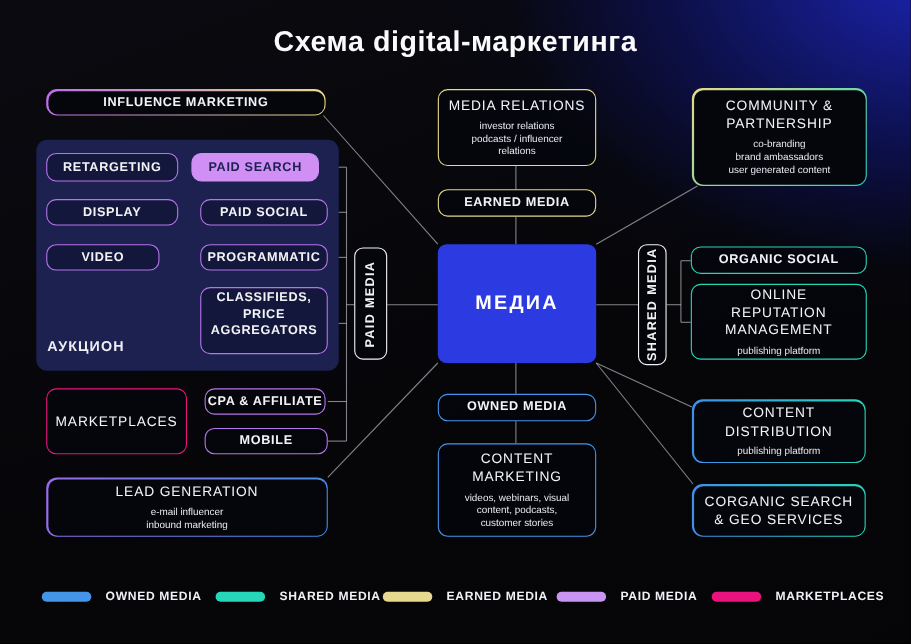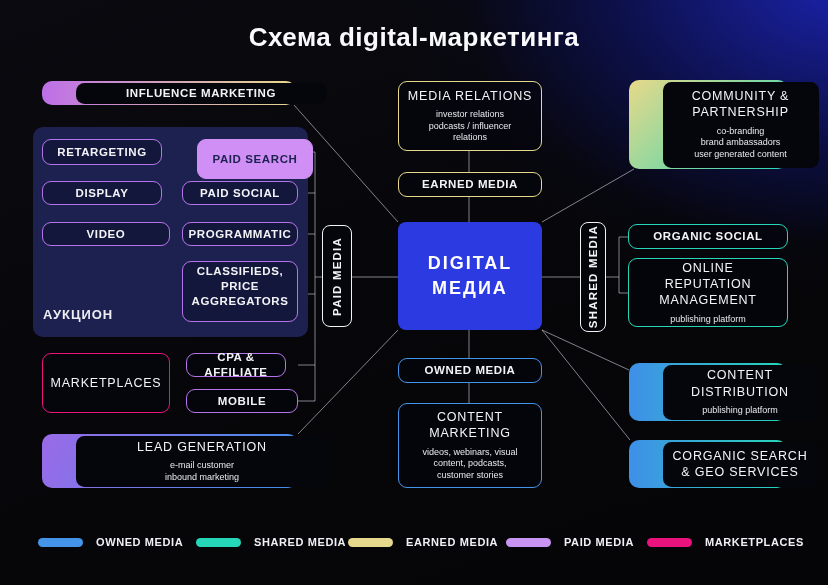--- a/index.html
+++ b/index.html
@@ -18,21 +18,21 @@
     display:flex;flex-direction:column;align-items:center;justify-content:center;
     text-align:center;background:rgba(4,5,12,.55);}
   .b-purple{border-color:#b674ec;}
   .b-yellow{border-color:#e6d88c;}
   .b-teal{border-color:#26d6b8;}
   .b-blue{border-color:#4494ea;}
   .b-pink{border-color:#ea137d;}
   
   .gb{position:absolute;box-sizing:border-box;padding:1.5px;border-radius:10px;}
   .gb-in{width:100%;height:100%;box-sizing:border-box;border-radius:8.5px;background:#05060b;
-    display:flex;flex-direction:column;align-items:center;justify-content:center;text-align:center;margin-left:32px;}
+    display:flex;flex-direction:column;align-items:center;justify-content:center;text-align:center;}
   .g-py{background:linear-gradient(90deg,#bd6fe8,#e8d98a);}
   .g-yt{background:linear-gradient(135deg,#e8d98a,#26d6b8);}
   .g-bt{background:linear-gradient(90deg,#3f8fe8,#26d6b8);}
   .g-pb{background:linear-gradient(115deg,#9a6ae8,#3f8fe8);}
   
   .panel{position:absolute;left:33px;top:127px;width:275px;height:210px;background:#1d2150;border-radius:10px;}
   .panel .nb{background:rgba(8,10,34,.45);}
   .fill-purple{background:#cf8ff5 !important;border-color:#cf8ff5;}
   .fill-purple .l1{color:#1d2150;}
   
@@ -106,52 +106,52 @@
       </div>
   </div>
 
   <div class="panel">
     <div class="nb b-purple" style="left:9px;top:12px;width:120px;height:26px;">
       <span class="l1">RETARGETING</span>
       </div>
     <div class="nb b-purple" style="left:9px;top:54px;width:120px;height:24px;">
       <span class="l1">DISPLAY</span>
       </div>
-    <div class="nb b-purple" style="left:9px;top:95px;width:128px;height:24px;">
+    <div class="nb b-purple" style="left:9px;top:95px;width:103px;height:24px;">
       <span class="l1">VIDEO</span>
       </div>
-    <div class="nb b-purple fill-purple" style="left:164px;top:12px;width:116px;height:40px;">
+    <div class="nb b-purple fill-purple" style="left:141px;top:12px;width:116px;height:26px;">
       <span class="l1">PAID SEARCH</span>
       </div>
     <div class="nb b-purple" style="left:149px;top:54px;width:116px;height:24px;text-align:center;">
       <span class="l1">PAID SOCIAL</span>
       </div>
     <div class="nb b-purple" style="left:149px;top:95px;width:116px;height:24px;">
       <span class="l1">PROGRAMMATIC</span>
       </div>
     <div class="nb b-purple" style="left:149px;top:134px;width:116px;height:61px;padding:12px 8px;justify-content:flex-end;">
       <span class="l1">CLASSIFIEDS, PRICE AGGREGATORS</span>
       </div>
     <div class="auction">АУКЦИОН</div>
   </div>
 
   <div class="nb b-pink" style="left:42px;top:353px;width:128px;height:60px;">
     <span class="l2">MARKETPLACES</span>
     </div>
-  <div class="nb b-purple" style="left:186px;top:353px;width:100px;height:24px;">
+  <div class="nb b-purple" style="left:186px;top:353px;width:110px;height:24px;">
     <span class="l1">CPA &amp; AFFILIATE</span>
     </div>
   <div class="nb b-purple" style="left:186px;top:389px;width:112px;height:24px;">
     <span class="l1">MOBILE</span>
     </div>
   <div class="gb g-pb" style="left:42px;top:434px;width:256px;height:54px;">
     <div class="gb-in">
       <span class="l2">LEAD GENERATION</span>
       <span class="sub">
-        <span class="subline">e-mail customer</span>
+        <span class="subline">e-mail influencer</span>
         <span class="subline">inbound marketing</span>
       </span>
     </div>
   </div>
 
   <div class="vbox b-purple" style="left:322px;top:225px;width:30px;height:102px;">
     <span class="vlab">PAID MEDIA</span>
     </div>
 
   <div class="nb b-yellow" style="left:398px;top:81px;width:144px;height:70px;">
@@ -160,21 +160,20 @@
       <span class="subline">investor relations</span>
       <span class="subline">podcasts / influencer</span>
       <span class="subline">relations</span>
     </span>
   </div>
   <div class="nb b-yellow" style="left:398px;top:172px;width:144px;height:25px;">
     <span class="l1">EARNED MEDIA</span>
     </div>
 
   <div class="digital-box">
-    <span class="dl">DIGITAL</span>
     <span class="dl">МЕДИА</span>
   </div>
 
   <div class="nb b-blue" style="left:398px;top:358px;width:144px;height:25px;">
     <span class="l1">OWNED MEDIA</span>
     </div>
   <div class="nb b-blue" style="left:398px;top:403px;width:144px;height:85px;">
     <span class="l2">CONTENT MARKETING</span>
     <span class="sub">
       <span class="subline">videos, webinars, visual</span>

